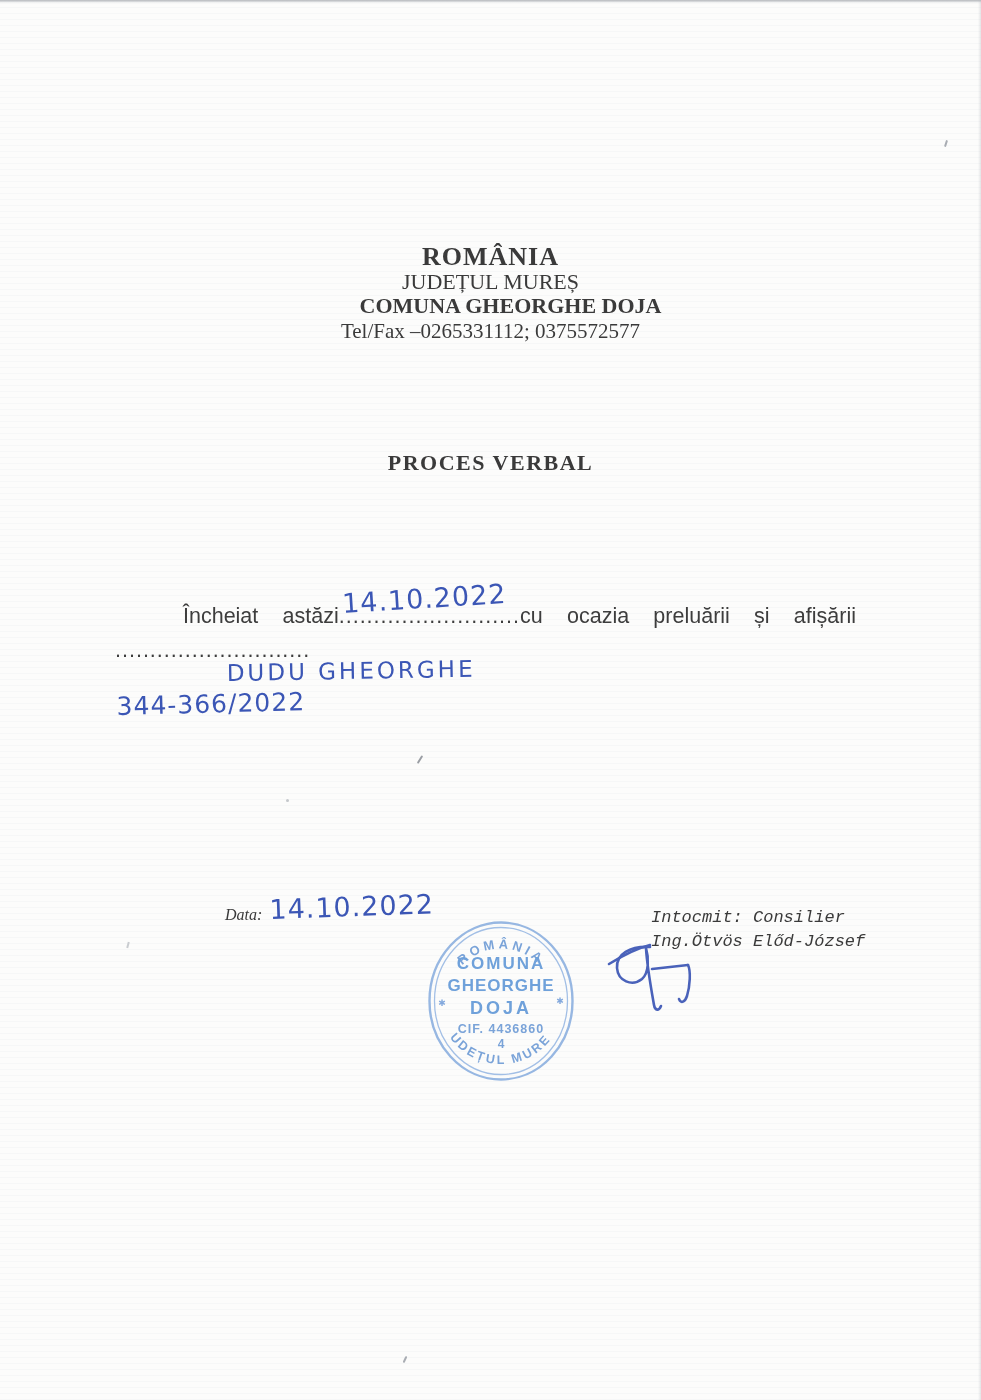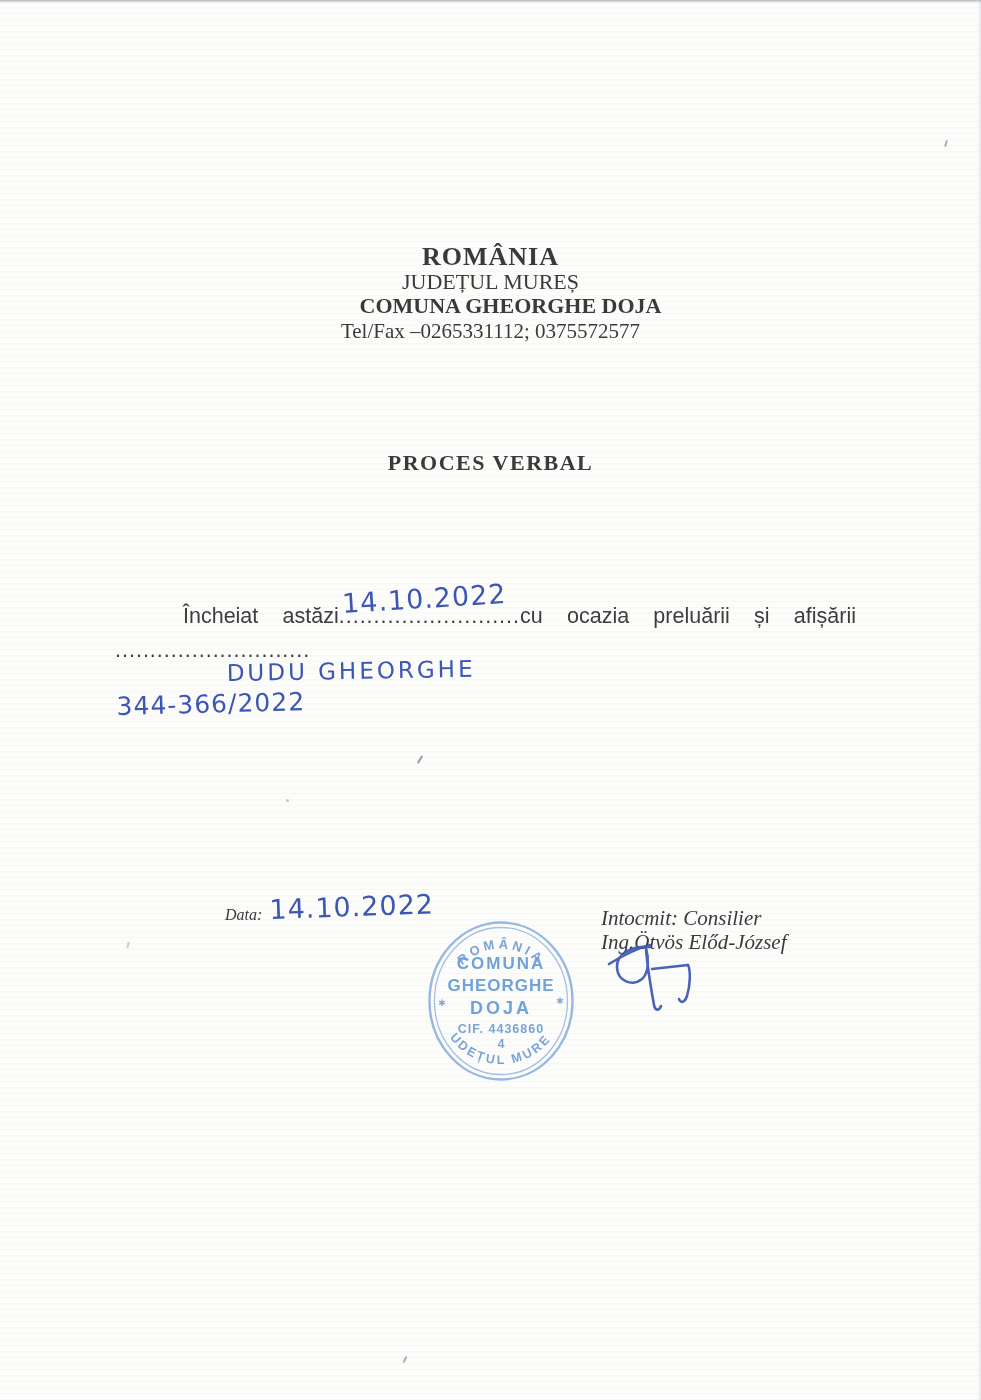--- a/index.html
+++ b/index.html
@@ -58,22 +58,22 @@
   .hw-date1{left:343px;top:588px;font-size:27px;letter-spacing:1px;transform:rotate(-3.5deg);}
   .hw-name{left:227px;top:660px;font-size:23px;letter-spacing:3px;transform:rotate(-1deg);}
   .hw-number{left:117px;top:692px;font-size:25px;letter-spacing:1px;transform:rotate(-1.5deg);}
   .hw-date2{left:270px;top:894px;font-size:27px;letter-spacing:1px;transform:rotate(-2deg);}
   
   .date-label{
     position:absolute;left:225px;top:906px;
     font-style:italic;font-size:16px;color:#3a3a3a;
   }
   .prepared{
-    position:absolute;left:601px;top:906px;
-    font-style:italic;font-size:21px;line-height:24px;color:#3a3a3a;
+    position:absolute;left:651px;top:906px;
+    font-style:italic;font-size:17px;line-height:24px;color:#3a3a3a;font-family:Liberation Mono, monospace;
   }
   .stamp-wrap{position:absolute;left:421px;top:914px;width:160px;height:175px;opacity:0.92;}
   .sig-wrap{position:absolute;left:600px;top:938px;width:120px;height:95px;}
   
   .artifact{position:absolute;background:transparent;}
   .a1{left:945px;top:140px;width:2px;height:7px;background:#a9adb3;transform:rotate(18deg);border-radius:1px;}
   .a2{left:419px;top:755px;width:2px;height:9px;background:#9a9ea4;transform:rotate(32deg);border-radius:1px;}
   .a3{left:286px;top:799px;width:3px;height:3px;background:#c4c7cb;border-radius:50%;}
   .a4{left:127px;top:942px;width:2px;height:6px;background:#c9ccd0;transform:rotate(15deg);}
   .a5{left:404px;top:1356px;width:2px;height:7px;background:#a9adb3;transform:rotate(25deg);border-radius:1px;}

